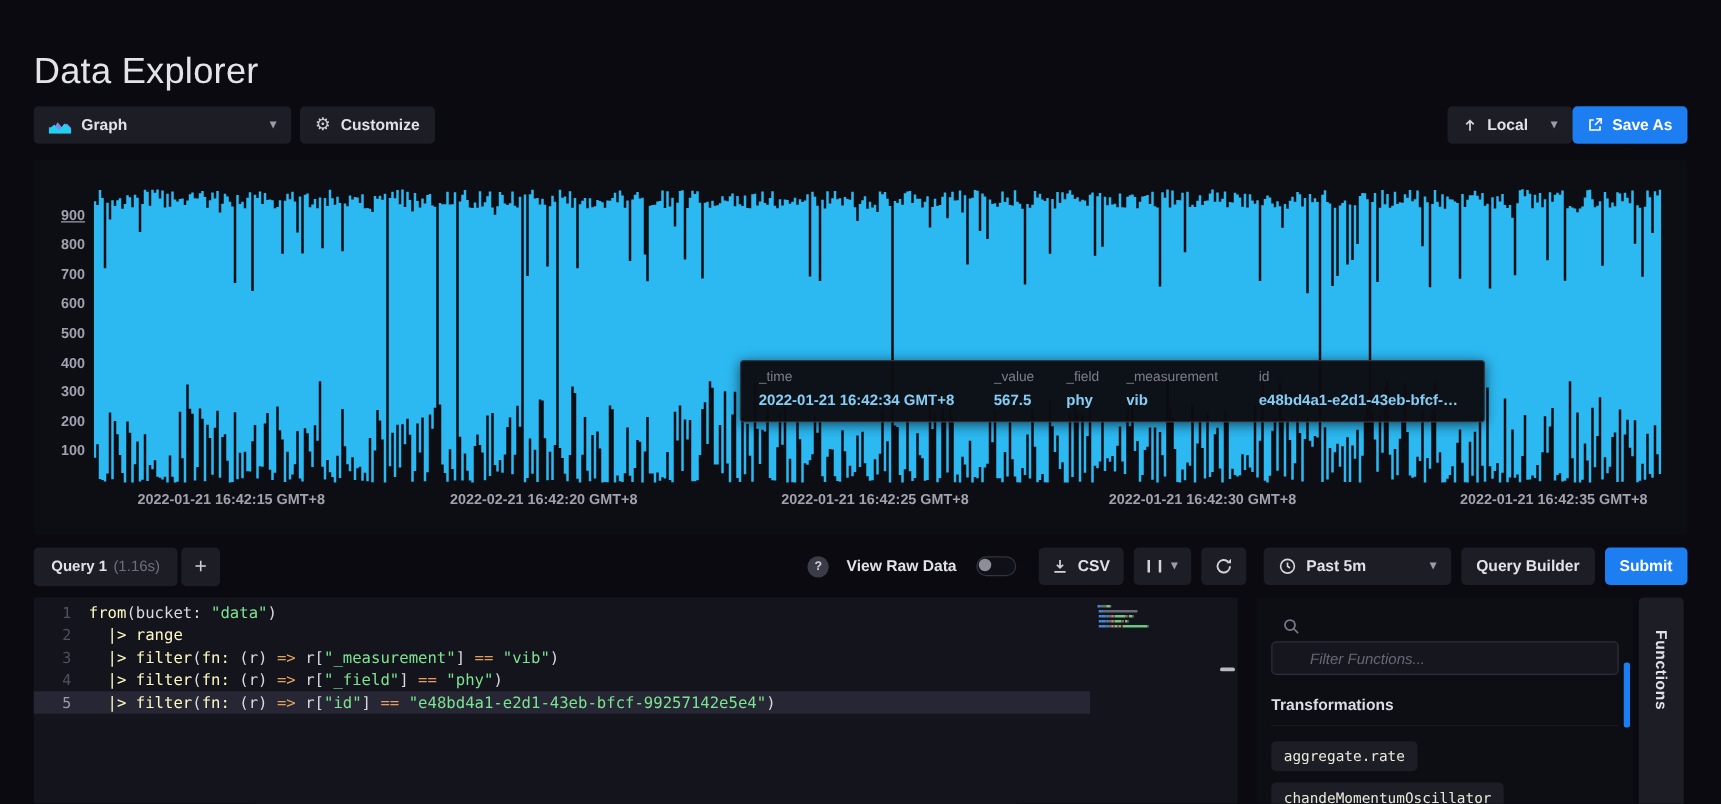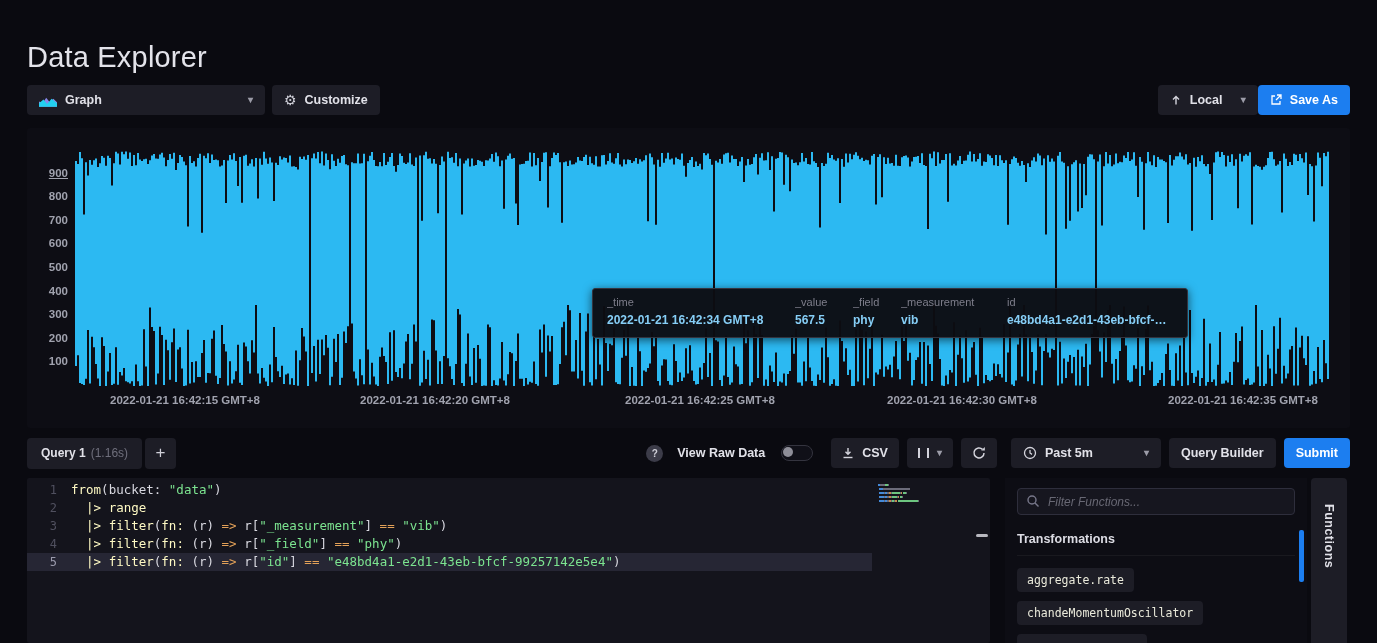--- a/index.html
+++ b/index.html
@@ -10,21 +10,21 @@
   
   .title{position:absolute;left:27px;top:22px;font-size:29px;font-weight:500;color:#e3e3ea;letter-spacing:.2px;}
 
   
   .toolbar{position:absolute;left:27px;right:27px;top:85px;height:30px;display:flex;align-items:center;}
   .tb-left{display:flex;gap:7px;}
   .tb-right{margin-left:auto;display:flex;}
   .btn{display:flex;align-items:center;gap:8px;background:#1d1d26;border-radius:4px;height:30px;
        padding:0 12px;font-size:12.5px;font-weight:700;color:#e1e1e8;cursor:pointer;box-sizing:border-box;white-space:nowrap;}
   .btn.primary{background:#1c7ef0;color:#fff;}
-  .dd-graph{width:238px;}
+  .dd-graph{width:206px;}
   .dd-local{width:100px;}
   .caret{margin-left:auto;color:#9c9ca8;font-size:10px;line-height:1;}
   .caret::after{content:"";}
   .gear{font-family:"DejaVu Sans",sans-serif;font-size:14px;color:#cfcfd8;line-height:1;}
   .icon{display:inline-flex;align-items:center;}
 
   
   .chart-panel{position:absolute;left:27px;top:128px;width:1323px;height:300px;background:#0d0d14;border-radius:3px;}
   .y-axis{position:absolute;left:0;top:0;width:41px;height:100%;}
   .ytick{position:absolute;right:0;width:41px;text-align:right;font-size:11.5px;font-weight:700;color:#a0a2ae;}
@@ -80,21 +80,21 @@
   .minimap{position:absolute;right:0;top:0;width:118px;bottom:0;}
   .mm-content{position:absolute;left:6px;top:6px;}
   .mm-line{height:2px;margin-bottom:2px;display:flex;}
   .mm-seg{height:2px;display:inline-block;opacity:.85;}
   .mm-handle{position:absolute;right:2px;top:56px;width:12px;height:3px;background:#b9b9c0;border-radius:1.5px;cursor:ew-resize;}
 
   .functions-panel{position:absolute;left:1005px;width:302px;top:0;bottom:0;background:#0d0d14;}
   .search-wrap{position:relative;margin:10px 12px 0;}
   .search-input{width:100%;height:27px;box-sizing:border-box;background:#16161f;border:1px solid #2e2e3c;border-radius:4px;
                 color:#d0d0da;font-size:12px;font-style:italic;padding:0 8px 0 30px;outline:none;
-                font-family:"Liberation Sans",sans-serif;}
+                font-family:"Liberation Sans",sans-serif;margin-top:25px;}
   .search-input::placeholder{color:#686874;font-style:italic;}
   .search-icon{position:absolute;left:9px;top:6px;}
   .fn-section-title{margin:17px 12px 0;font-size:12.5px;font-weight:700;color:#dcdce4;padding-bottom:9px;
                     border-bottom:1px solid rgba(255,255,255,.05);}
   .fn-list{margin:12px 12px 0;display:flex;flex-direction:column;align-items:flex-start;gap:9px;}
   .fn-pill{background:#1d1d26;border-radius:4px;padding:5px 10px;font-family:"DejaVu Sans Mono",monospace;
            font-size:11.5px;color:#eaeadb;cursor:pointer;white-space:nowrap;}
   .fn-pill.stub{min-width:110px;min-height:22px;}
   .panel-scroll-thumb{position:absolute;right:3px;top:52px;width:5px;height:52px;background:#1c7ef0;border-radius:2px;cursor:pointer;}
 
@@ -159,21 +159,21 @@
         <div class="ytick" style="top: 156.6px;">400</div>
         <div class="ytick" style="top: 180.2px;">300</div>
         <div class="ytick" style="top: 203.8px;">200</div>
         <div class="ytick" style="top: 227px;">100</div>
       </div>
     <svg class="plot" width="1254" height="238" viewBox="0 0 1254 238">
       <path id="plot-path" d="M1 11.0L1 216.1M3 14.0L3 205.3M5 2.0L5 233.1M7 8.3L7 233.9M9 64.5L9 235.1M11 12.2L11 228.8M13 25.6L13 180.0M15 10.1L15 233.4M17 14.8L17 186.8M19 10.2L19 197.3M21 8.5L21 214.0M23 16.9L23 228.4M25 13.2L25 236.0M27 6.1L27 187.2M29 7.8L29 196.1M31 15.7L31 235.9M33 5.8L33 221.4M35 8.1L35 203.1M37 35.6L37 235.1M39 13.2L39 233.7M41 1.7L41 197.3M43 3.4L43 234.7M45 14.5L45 221.9M47 1.7L47 225.4M49 4.2L49 218.1M51 1.6L51 231.3M53 8.7L53 232.2M55 2.4L55 233.6M57 16.0L57 231.3M59 4.9L59 235.9M61 15.3L61 214.4M63 3.1L63 231.3M65 9.5L65 236.0M67 11.1L67 235.4M69 9.2L69 179.3M71 8.7L71 216.6M73 13.9L73 235.9M75 10.3L75 157.5M77 5.4L77 176.9M79 4.0L79 180.9M81 8.5L81 234.4M83 8.7L83 223.6M85 4.5L85 176.8M87 2.7L87 185.0M89 7.5L89 234.9M91 16.2L91 189.7M93 10.1L93 200.3M95 3.9L95 229.7M97 8.7L97 192.2M99 2.8L99 178.6M101 19.9L101 232.1M103 12.9L103 199.5M105 5.0L105 197.3M107 7.1L107 218.5M109 11.4L109 235.9M111 15.2L111 235.6M113 76.4L113 179.8M115 5.9L115 233.4M117 13.1L117 212.1M119 11.3L119 232.5M121 16.6L121 211.3M123 8.1L123 226.9M125 3.8L125 227.1M127 82.8L127 202.9M129 5.8L129 189.9M131 8.3L131 232.7M133 3.2L133 222.9M135 13.1L135 223.3M137 4.4L137 188.8M139 9.9L139 180.4M141 9.6L141 225.7M143 10.2L143 234.0M145 16.6L145 228.1M147 15.5L147 175.1M149 10.1L149 194.1M151 52.9L151 201.6M153 10.6L153 235.6M155 4.9L155 211.3M157 9.4L157 233.5M159 3.3L159 229.6M161 11.1L161 221.3M163 36.0L163 194.8M165 7.1L165 232.8M167 52.7L167 235.1M169 5.8L169 192.5M171 4.7L171 196.6M173 15.8L173 211.2M175 13.5L175 223.5M177 9.2L177 190.2M179 16.6L179 202.6M181 7.9L181 154.9M183 48.6L183 223.4M185 8.4L185 233.6M187 14.8L187 217.9M189 1.7L189 227.8M191 8.5L191 231.5M193 13.8L193 236.0M195 7.4L195 214.6M197 12.4L197 232.3M199 50.9L199 177.1M201 12.8L201 207.0M203 14.9L203 221.3M205 6.3L205 227.0M207 9.6L207 215.8M209 7.6L209 234.0M211 7.9L211 224.6M213 12.4L213 223.4M215 5.4L215 234.6M217 16.6L217 228.2M219 16.3L219 234.9M221 17.0L221 200.4M223 19.6L223 235.7M225 6.8L225 210.3M227 8.9L227 177.9M229 6.6L229 186.4M231 9.8L231 201.6M233 5.0L233 235.9M237 8.3L237 222.9M239 3.4L239 196.1M241 8.6L241 231.6M243 1.9L243 189.8M245 13.3L245 223.9M247 1.6L247 189.4M249 15.6L249 205.3M251 3.4L251 184.9M253 10.0L253 197.8M255 19.2L255 235.3M257 4.3L257 226.7M259 10.7L259 188.7M261 15.9L261 211.9M263 8.8L263 184.0M265 12.7L265 235.0M267 5.9L267 227.7M269 5.1L269 181.6M271 14.3L271 193.0M273 15.3L273 176.2M277 12.3L277 173.6M279 13.3L279 221.6M281 13.3L281 228.4M283 3.4L283 235.4M285 13.6L285 209.3M287 13.3L287 225.2M289 3.7L289 234.3M293 11.2L293 199.4M295 5.8L295 234.4M297 2.0L297 212.7M299 10.0L299 226.5M301 15.9L301 234.4M303 16.3L303 236.0M305 11.9L305 206.8M307 16.2L307 197.5M309 3.0L309 206.0M311 15.1L311 211.9M313 11.8L313 234.1M315 7.0L315 182.3M317 3.1L317 230.8M319 15.9L319 180.3M321 21.7L321 222.0M323 14.9L323 227.1M325 3.6L325 218.0M327 6.0L327 228.2M329 12.7L329 213.6M331 13.9L331 191.5M333 12.5L333 184.0M335 3.2L335 229.3M337 14.5L337 213.7M339 15.9L339 174.6M341 7.4L341 191.4M345 5.5L345 235.8M347 70.8L347 232.4M349 5.3L349 200.8M351 1.8L351 228.9M353 8.8L353 209.7M355 8.3L355 235.6M357 13.5L357 169.6M359 8.9L359 170.3M361 13.7L361 200.6M363 63.2L363 234.1M365 15.0L365 211.3M367 6.5L367 234.0M369 11.4L369 205.9M373 1.7L373 208.3M375 8.1L375 216.3M377 7.2L377 229.0M379 12.8L379 235.0M381 2.9L381 214.0M383 16.2L383 159.1M385 8.4L385 164.4M387 64.5L387 233.0M389 13.4L389 235.9M391 10.5L391 213.7M393 8.4L393 183.5M395 16.6L395 226.6M397 8.6L397 235.0M399 15.8L399 198.0M401 15.0L401 232.8M403 10.0L403 195.1M405 10.7L405 208.8M407 11.8L407 236.0M409 16.1L409 235.5M411 10.3L411 235.7M413 10.5L413 174.4M415 8.4L415 177.3M417 4.1L417 235.9M419 11.8L419 230.3M421 2.4L421 235.0M423 6.3L423 235.5M425 16.2L425 228.5M427 10.4L427 191.9M429 58.7L429 230.6M431 9.5L431 235.5M433 5.8L433 224.3M435 3.5L435 202.0M437 8.7L437 203.3M439 8.1L439 236.0M441 53.6L441 211.1M443 74.9L443 183.6M445 14.6L445 228.7M447 14.0L447 228.7M449 13.7L449 235.9M451 11.1L451 228.0M453 10.8L453 234.5M455 2.4L455 231.8M457 16.4L457 232.8M459 2.9L459 211.6M461 15.2L461 233.9M463 8.1L463 235.7M465 31.1L465 179.4M467 12.1L467 202.4M469 2.7L469 174.4M471 2.2L471 226.8M473 57.5L473 185.6M475 16.3L475 201.5M477 8.1L477 185.9M479 2.5L479 235.0M481 5.1L481 234.9M483 3.0L483 234.2M485 12.2L485 214.0M487 72.8L487 177.2M489 12.2L489 171.8M491 11.4L491 205.2M493 16.1L493 154.9M495 10.6L495 160.2M497 14.6L497 221.5M499 14.2L499 221.6M501 12.5L501 189.9M503 7.0L503 228.6M505 10.4L505 162.9M507 10.9L507 220.8M509 7.0L509 235.8M511 4.8L511 181.5M513 15.0L513 163.4M515 6.7L515 232.3M517 13.3L517 235.5M519 14.8L519 183.4M521 6.3L521 229.3M523 16.4L523 188.9M525 16.5L525 214.5M527 5.3L527 235.4M529 5.0L529 156.2M531 14.4L531 192.9M533 11.1L533 221.1M535 3.2L535 193.7M537 12.4L537 195.2M539 13.8L539 177.4M541 8.3L541 232.3M543 3.0L543 234.1M545 14.5L545 234.3M547 16.5L547 207.8M549 9.4L549 179.9M551 14.3L551 205.7M553 9.6L553 164.6M555 10.0L555 236.0M557 12.9L557 216.9M559 11.3L559 235.8M561 8.1L561 236.0M563 13.8L563 186.8M565 9.3L565 201.3M567 11.6L567 236.0M569 10.3L569 220.6M571 5.3L571 221.7M573 71.2L573 218.1M575 3.4L575 213.4M577 7.3L577 182.1M579 14.6L579 196.2M581 74.8L581 186.1M583 9.8L583 230.9M585 16.7L585 235.5M587 3.0L587 215.4M589 12.8L589 209.2M591 8.6L591 209.6M593 2.8L593 230.9M595 9.4L595 234.7M597 8.5L597 235.3M599 14.4L599 194.2M601 7.5L601 211.0M603 9.1L603 232.1M605 9.7L605 222.5M607 3.4L607 231.0M609 15.8L609 227.6M611 26.7L611 198.3M613 13.1L613 223.6M615 10.1L615 195.3M617 6.9L617 220.6M619 16.9L619 231.0M621 11.4L621 234.5M623 16.0L623 234.1M625 13.7L625 217.4M627 19.6L627 229.6M629 3.1L629 212.9M631 5.3L631 178.5M633 3.6L633 227.0M635 9.0L635 202.9M637 14.7L637 236.0M641 10.7L641 190.3M643 12.4L643 191.6M645 9.1L645 230.0M647 13.8L647 235.9M649 4.6L649 225.4M651 3.2L651 185.8M653 2.7L653 226.9M655 12.4L655 234.7M657 5.5L657 232.4M659 8.9L659 196.5M661 8.9L661 214.2M663 15.9L663 216.5M665 11.4L665 234.6M667 7.0L667 234.0M669 31.9L669 161.3M671 15.5L671 193.2M673 9.0L673 180.3M675 14.7L675 235.8M677 14.0L677 232.3M679 7.3L679 176.1M681 3.9L681 184.2M683 24.6L683 227.9M685 7.7L685 168.4M687 3.3L687 185.0M689 10.4L689 235.8M691 10.2L691 229.5M693 2.3L693 236.0M695 19.9L695 215.4M697 6.2L697 221.5M699 61.5L699 231.9M701 8.7L701 202.6M703 8.1L703 235.9M705 2.0L705 231.5M707 2.5L707 232.6M709 34.8L709 223.5M711 4.7L711 235.8M713 7.2L713 224.0M715 41.2L715 220.9M717 9.6L717 185.6M719 13.1L719 203.7M721 12.5L721 178.8M723 15.3L723 232.5M725 12.2L725 232.5M727 3.1L727 235.8M729 11.6L729 211.5M731 8.0L731 231.2M733 13.9L733 187.8M735 14.4L735 217.4M737 2.1L737 231.1M739 11.3L739 235.8M741 12.9L741 236.0M743 16.9L743 224.4M745 77.5L745 230.0M747 13.1L747 197.5M749 16.1L749 232.8M751 13.7L751 177.4M753 2.8L753 207.3M755 8.0L755 235.7M757 4.9L757 234.0M759 9.5L759 229.2M761 10.8L761 235.8M763 8.3L763 235.9M765 53.0L765 170.4M767 9.1L767 191.0M769 16.8L769 211.5M771 3.5L771 198.3M773 12.4L773 225.1M775 3.8L775 219.7M777 9.3L777 236.0M779 4.8L779 236.0M781 2.2L781 179.5M783 5.7L783 231.6M785 9.2L785 169.9M787 7.7L787 179.7M789 11.1L789 235.3M791 9.7L791 181.4M793 10.3L793 228.2M795 14.5L795 198.7M797 5.8L797 174.5M799 3.9L799 236.0M801 54.6L801 222.5M803 6.9L803 224.6M805 4.3L805 219.2M807 47.3L807 184.7M809 7.3L809 226.7M811 14.1L811 216.5M813 7.8L813 219.4M815 13.5L815 214.7M817 13.0L817 227.2M819 15.8L819 206.6M821 4.7L821 191.1M823 15.7L823 219.2M825 15.9L825 229.2M827 7.3L827 176.5M829 6.1L829 191.0M831 5.6L831 175.6M833 7.6L833 210.8M835 16.5L835 202.8M837 11.4L837 235.4M839 7.1L839 230.0M841 6.8L841 209.9M843 5.9L843 207.3M845 13.1L845 191.9M847 3.3L847 233.8M849 14.9L849 192.0M851 15.9L851 236.0M853 79.1L853 195.5M855 3.8L855 214.1M857 8.2L857 231.1M859 1.6L859 153.8M861 15.9L861 175.7M863 2.3L863 183.6M865 13.5L865 209.1M867 10.0L867 235.6M869 10.1L869 235.9M871 4.1L871 225.6M873 51.7L873 234.2M875 3.3L875 220.0M877 15.6L877 222.6M879 13.7L879 172.2M881 15.5L881 236.0M883 10.5L883 204.7M885 6.1L885 185.8M887 13.9L887 208.3M889 10.7L889 232.7M891 10.4L891 180.2M893 4.7L893 231.5M895 1.6L895 227.6M897 11.4L897 197.4M899 4.0L899 192.1M901 11.4L901 224.7M903 8.9L903 235.9M905 3.2L905 177.7M907 15.7L907 186.4M909 11.5L909 233.2M911 12.0L911 225.0M913 4.2L913 229.9M915 5.6L915 231.2M917 7.9L917 230.1M919 15.3L919 213.4M921 4.9L921 226.0M923 16.0L923 214.2M925 5.3L925 224.0M927 10.3L927 227.5M929 12.9L929 174.3M931 10.2L931 232.0M933 74.7L933 202.5M935 14.1L935 156.2M937 9.2L937 234.5M939 6.4L939 236.0M941 8.0L941 230.6M943 12.8L943 194.6M945 15.8L945 184.2M947 10.9L947 226.6M949 14.9L949 154.9M951 32.1L951 184.5M953 13.2L953 231.2M955 16.9L955 187.1M957 10.5L957 201.9M959 7.3L959 233.8M961 11.4L961 220.6M963 3.5L963 184.5M965 5.4L965 196.4M967 15.2L967 235.2M969 8.4L969 201.1M971 84.5L971 184.0M973 5.2L973 202.5M975 11.8L975 207.4M977 8.6L977 198.8M979 11.5L979 199.9M983 5.8L983 235.6M985 2.1L985 191.8M987 11.5L987 233.5M989 12.7L989 208.4M991 78.8L991 227.9M993 16.2L993 211.7M995 70.7L995 204.9M997 14.3L997 223.3M999 12.3L999 207.0M1001 10.3L1001 235.6M1003 61.5L1003 199.7M1005 13.5L1005 235.6M1007 57.9L1007 206.4M1009 14.1L1009 216.9M1011 45.2L1011 193.7M1013 6.7L1013 235.9M1015 4.3L1015 214.5M1017 4.5L1017 184.0M1019 9.3L1019 175.9M1023 11.5L1023 180.3M1025 4.4L1025 201.6M1027 75.6L1027 227.4M1029 16.2L1029 182.6M1031 1.9L1031 212.1M1033 13.4L1033 160.1M1035 5.1L1035 154.9M1037 16.2L1037 213.7M1039 14.6L1039 233.5M1041 3.4L1041 209.1M1043 13.2L1043 230.2M1045 11.7L1045 201.0M1047 12.2L1047 185.8M1049 5.4L1049 156.5M1051 8.1L1051 195.5M1053 1.9L1053 230.3M1055 11.0L1055 232.2M1057 9.4L1057 231.4M1059 2.3L1059 215.3M1061 15.8L1061 218.8M1063 47.0L1063 178.1M1065 7.1L1065 236.0M1067 11.7L1067 216.3M1069 79.7L1069 225.0M1071 13.2L1071 178.9M1073 2.0L1073 155.5M1075 11.4L1075 220.2M1077 15.3L1077 211.8M1079 5.3L1079 236.0M1081 16.9L1081 235.7M1083 7.1L1083 232.9M1085 9.4L1085 229.9M1087 9.6L1087 223.0M1089 11.1L1089 236.0M1091 12.3L1091 204.1M1093 73.0L1093 193.6M1095 5.1L1095 220.1M1097 15.6L1097 235.8M1099 9.7L1099 235.9M1101 6.2L1101 203.3M1103 6.2L1103 230.6M1105 2.5L1105 195.4M1107 6.6L1107 235.9M1109 9.5L1109 187.4M1111 4.3L1111 222.6M1113 14.5L1113 235.3M1115 13.0L1115 160.0M1117 80.7L1117 222.9M1119 7.7L1119 233.0M1121 16.8L1121 226.7M1123 7.0L1123 220.4M1125 11.2L1125 235.9M1127 5.2L1127 228.1M1129 14.0L1129 168.7M1131 16.3L1131 235.8M1133 14.0L1133 232.0M1135 24.1L1135 193.6M1137 70.1L1137 232.1M1139 12.5L1139 229.6M1141 2.2L1141 235.7M1143 1.4L1143 214.8M1145 7.0L1145 182.0M1147 1.9L1147 233.8M1149 4.9L1149 233.5M1151 16.5L1151 230.4M1153 5.8L1153 232.4M1155 11.9L1155 221.9M1157 4.3L1157 234.9M1159 15.8L1159 211.7M1161 9.3L1161 183.0M1163 58.2L1163 212.2M1165 3.8L1165 191.1M1167 11.4L1167 176.4M1169 5.7L1169 234.4M1171 4.2L1171 230.0M1173 5.8L1173 228.6M1175 2.3L1175 235.1M1177 74.6L1177 234.6M1179 16.5L1179 232.5M1181 14.7L1181 154.9M1183 15.9L1183 216.5M1185 16.7L1185 236.0M1187 19.7L1187 179.9M1189 16.8L1189 236.0M1191 15.2L1191 233.8M1193 7.9L1193 204.7M1195 2.1L1195 218.4M1197 1.7L1197 236.0M1199 9.3L1199 176.2M1201 15.7L1201 223.7M1203 14.5L1203 198.7M1205 10.9L1205 167.8M1207 62.5L1207 233.6M1209 3.5L1209 215.7M1211 8.8L1211 228.6M1213 15.9L1213 223.4M1215 12.0L1215 199.5M1217 15.0L1217 196.0M1219 3.7L1219 235.5M1221 4.7L1221 177.6M1223 11.0L1223 235.4M1225 4.1L1225 197.5M1227 8.2L1227 185.8M1229 12.5L1229 208.2M1231 2.4L1231 214.9M1233 44.9L1233 186.2M1235 14.1L1235 235.8M1237 16.2L1237 234.6M1239 71.4L1239 221.0M1241 15.4L1241 233.8M1243 2.4L1243 197.0M1245 7.8L1245 229.1M1247 36.3L1247 232.2M1249 2.9L1249 190.1M1251 6.3L1251 213.3M1253 1.8L1253 229.1" stroke="#2cb9f2" stroke-width="2" fill="none"></path>
     </svg>
     <div class="x-axis">
         <div class="xtick" style="left: 158px;">2022-01-21 16:42:15 GMT+8</div>
-        <div class="xtick" style="left: 408px;">2022-01-21 16:42:20 GMT+8</div>
+        <div class="xtick" style="left: 408px;">2022-02-21 16:42:20 GMT+8</div>
         <div class="xtick" style="left: 673px;">2022-01-21 16:42:25 GMT+8</div>
         <div class="xtick" style="left: 935px;">2022-01-21 16:42:30 GMT+8</div>
         <div class="xtick" style="left: 1216px;">2022-01-21 16:42:35 GMT+8</div>
       </div>
     <div class="tooltip">
         <div class="tt-col">
           <div class="tt-h">_time</div>
           <div class="tt-v">2022-01-21 16:42:34 GMT+8</div>
         </div>
         <div class="tt-col">

